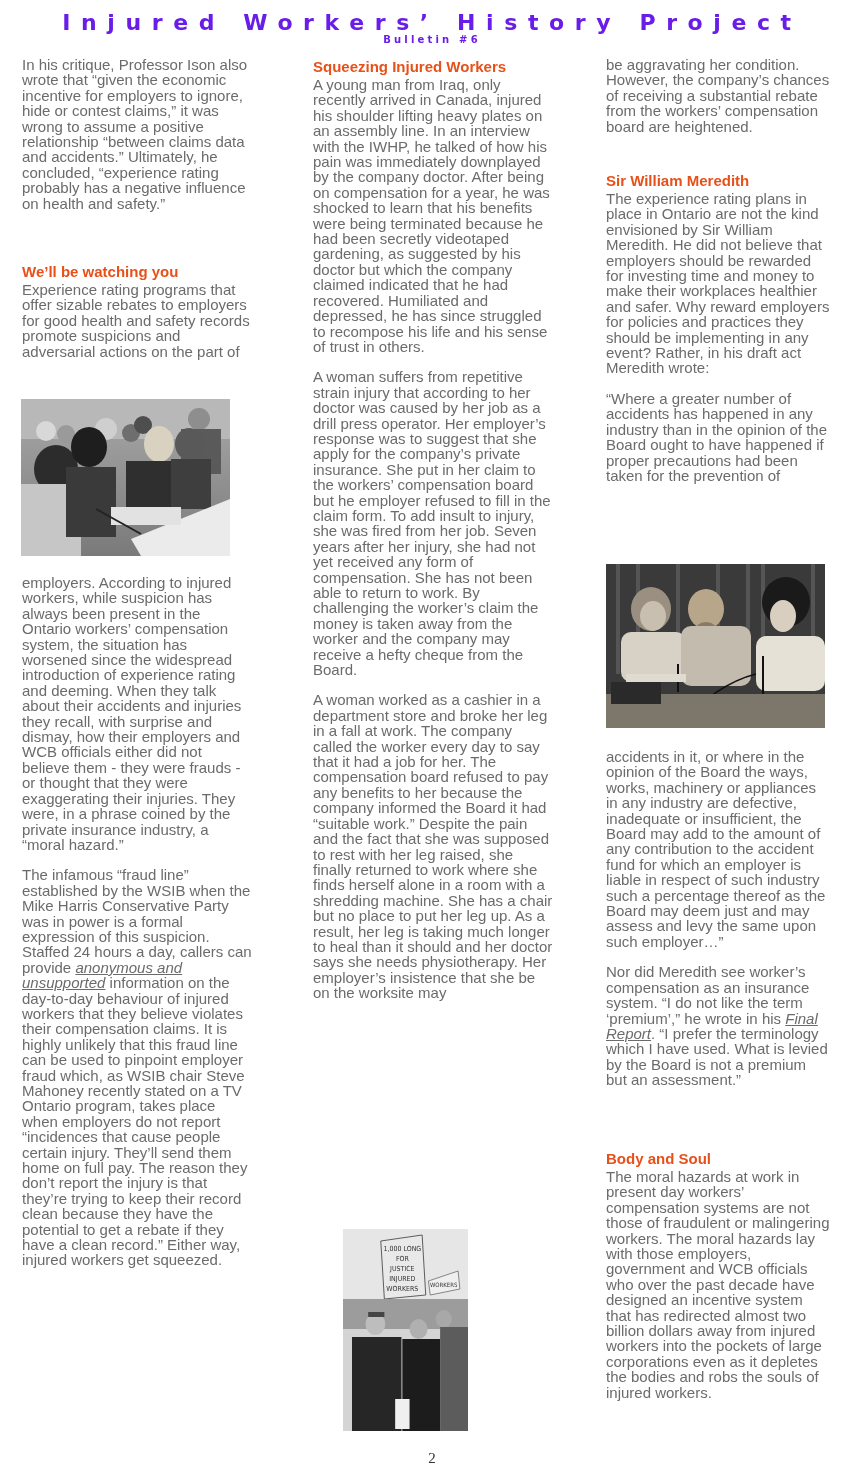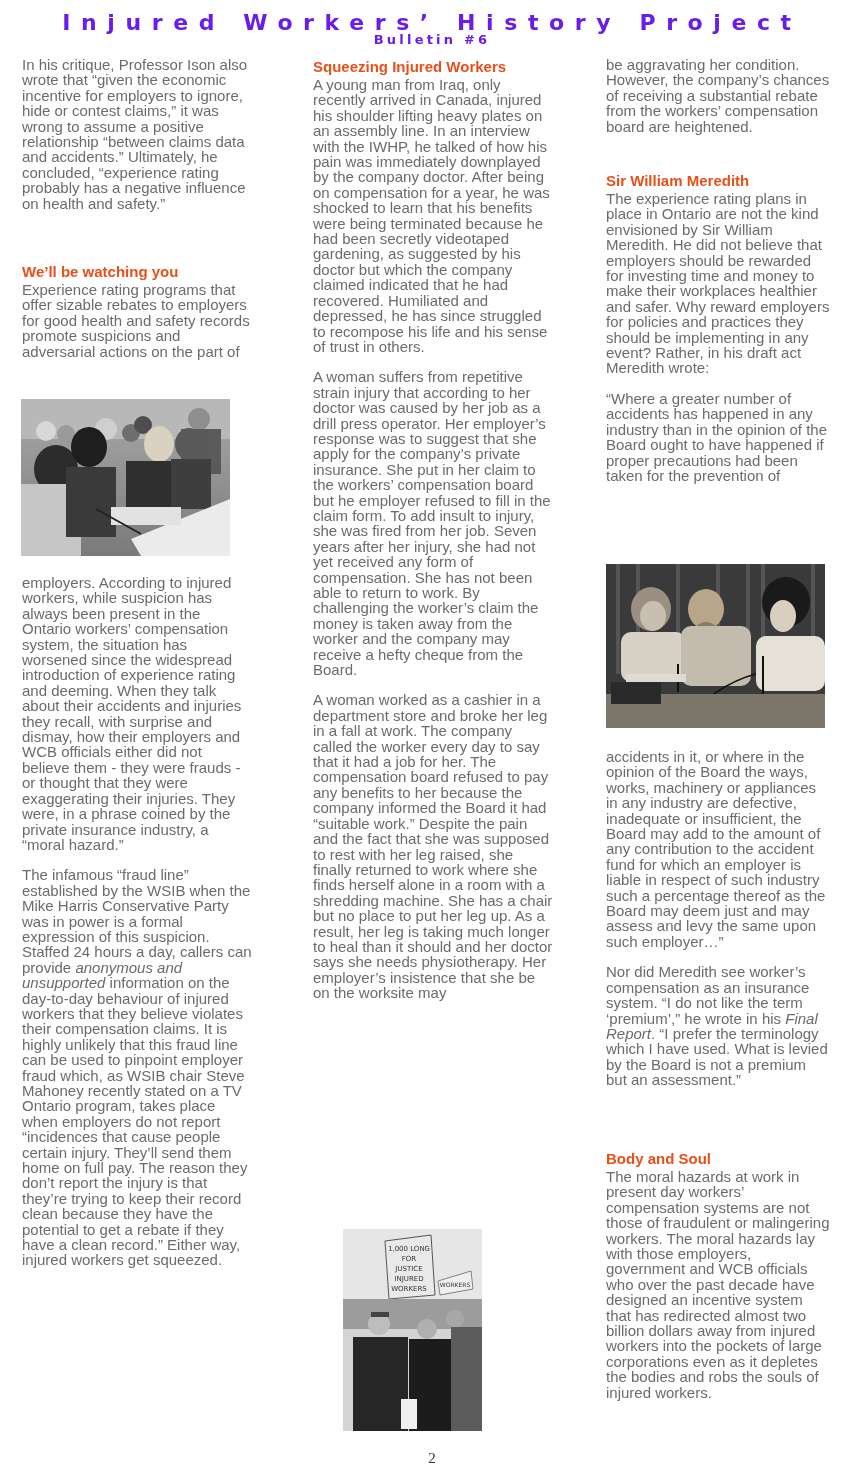--- a/index.html
+++ b/index.html
@@ -1,31 +1,31 @@
 <!DOCTYPE html>
 <html><head>
 <meta charset="utf-8">
 <style>
   html, body { margin: 0; padding: 0; background: #ffffff; }
   body { width: 864px; height: 1482px; position: relative; overflow: hidden;
          font-family: "Liberation Sans", sans-serif; }
   .masthead { position: absolute; top: 13px; left: 0; width: 864px; text-align: center; }
   .mast-title { color: #6a1de8; font-weight: bold; font-size: 22px; letter-spacing: 10.6px;
                 font-family: "DejaVu Sans", sans-serif; line-height: 20px; white-space: nowrap; }
-  .mast-sub { color: #6a1de8; font-weight: bold; font-size: 13px; letter-spacing: 3.2px;
+  .mast-sub { color: #6a1de8; font-weight: bold; font-size: 10px; letter-spacing: 3.2px;
               font-family: "DejaVu Sans", sans-serif; line-height: 14px; }
   .col { position: absolute; color: #6b6b6b; font-size: 15px; line-height: 15.4px; }
   .block { position: absolute; width: 232px; }
   .block p { margin: 0; }
   .heading { color: #e8501a; font-weight: bold; font-size: 15px; line-height: 20px; margin: 0; white-space: nowrap; }
   .photo { position: absolute; overflow: hidden; }
   .photo svg { display: block; width: 100%; height: 100%; }
   .pagenum { position: absolute; top: 1450px; left: 0; width: 864px; text-align: center;
              font-family: "Liberation Serif", serif; font-size: 15px; color: #333; }
-  em { font-style: italic; }
+  em { font-style: italic; text-decoration: underline; }
 </style>
 </head>
 <body>
 
 <div class="masthead">
   <div class="mast-title">Injured Workers’ History Project</div>
   <div class="mast-sub">Bulletin #6</div>
 </div>
 
 <div class="col" style="left:22px; top:0;">
@@ -80,21 +80,21 @@
 
 <div class="col" style="left:313px; top:0;">
   <div class="block" style="top:57px; width:240px;">
     <h2 class="heading">Squeezing Injured Workers</h2>
     <p>A young man from Iraq, only recently arrived in Canada, injured his shoulder lifting heavy plates on an assembly line. In an interview with the IWHP, he talked of how his pain was immediately downplayed by the company doctor.  After being on compensation for a year, he was shocked to learn that his benefits were being terminated because he had been secretly videotaped gardening, as suggested by his doctor but which the company claimed indicated that he had recovered. Humiliated and depressed, he has since struggled to recompose his life and his sense of trust in others.</p>
     <p style="margin-top:15px;">A woman suffers from repetitive strain injury that according to her doctor was caused by her job as a drill press operator. Her employer’s response was to suggest that she apply for the company’s private insurance. She put in her claim to the workers’ compensation board but he employer refused to fill in the claim form. To add insult to injury, she was fired from her job. Seven years after her injury, she had not yet received any form of compensation. She has not been able to return to work. By challenging the worker’s claim the money is taken away from the worker and the company may receive a hefty cheque from the Board.</p>
     <p style="margin-top:15px;">A woman worked as a cashier in a department store and broke her leg in a fall at work.  The company called the worker every day to say that it had a job for her.  The compensation board refused to pay any benefits to her because the company informed the Board it had “suitable work.”  Despite the pain and the fact that she was supposed to rest with her leg raised, she finally returned to work where she finds herself alone in a room with a shredding machine. She has a chair but no place to put her leg up.  As a result, her leg is taking much longer to heal than it should and her doctor says she needs physiotherapy. Her employer’s insistence that she be on the worksite may</p>
   </div>
 </div>
 
-<div class="photo" style="left:343px; top:1229px; width:139px; height:202px;" title="Photo of marchers holding a sign">
+<div class="photo" style="left:343px; top:1229px; width:125px; height:202px;" title="Photo of marchers holding a sign">
   <svg viewBox="0 0 139 202" preserveAspectRatio="none">
     <rect width="139" height="202" fill="#d4d4d4"></rect>
     <rect x="0" y="0" width="139" height="70" fill="#e6e6e6"></rect>
 
     <polygon points="42,12 88,6 92,66 46,70" fill="#e9e9e9" stroke="#555" stroke-width="1"></polygon>
     <text x="66" y="22" font-size="7" text-anchor="middle" fill="#333" font-family="DejaVu Sans, sans-serif">1,000 LONG</text>
     <text x="66" y="32" font-size="7" text-anchor="middle" fill="#333" font-family="DejaVu Sans, sans-serif">FOR</text>
     <text x="66" y="42" font-size="7" text-anchor="middle" fill="#333" font-family="DejaVu Sans, sans-serif">JUSTICE</text>
     <text x="66" y="52" font-size="7" text-anchor="middle" fill="#333" font-family="DejaVu Sans, sans-serif">INJURED</text>
     <text x="66" y="62" font-size="7" text-anchor="middle" fill="#333" font-family="DejaVu Sans, sans-serif">WORKERS</text>

